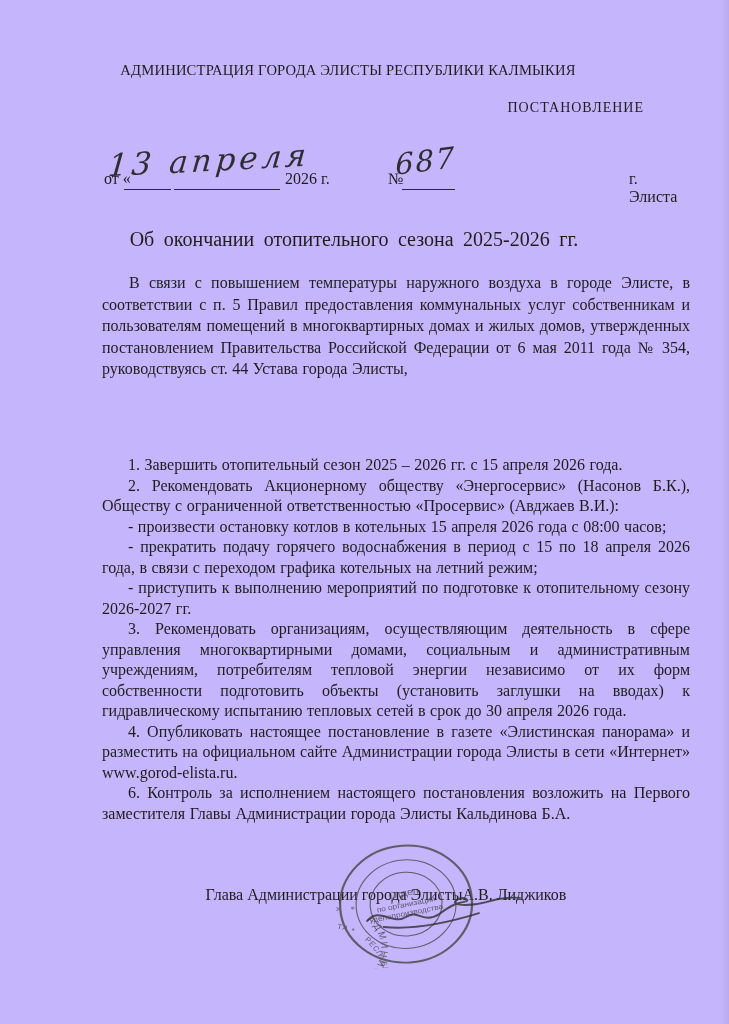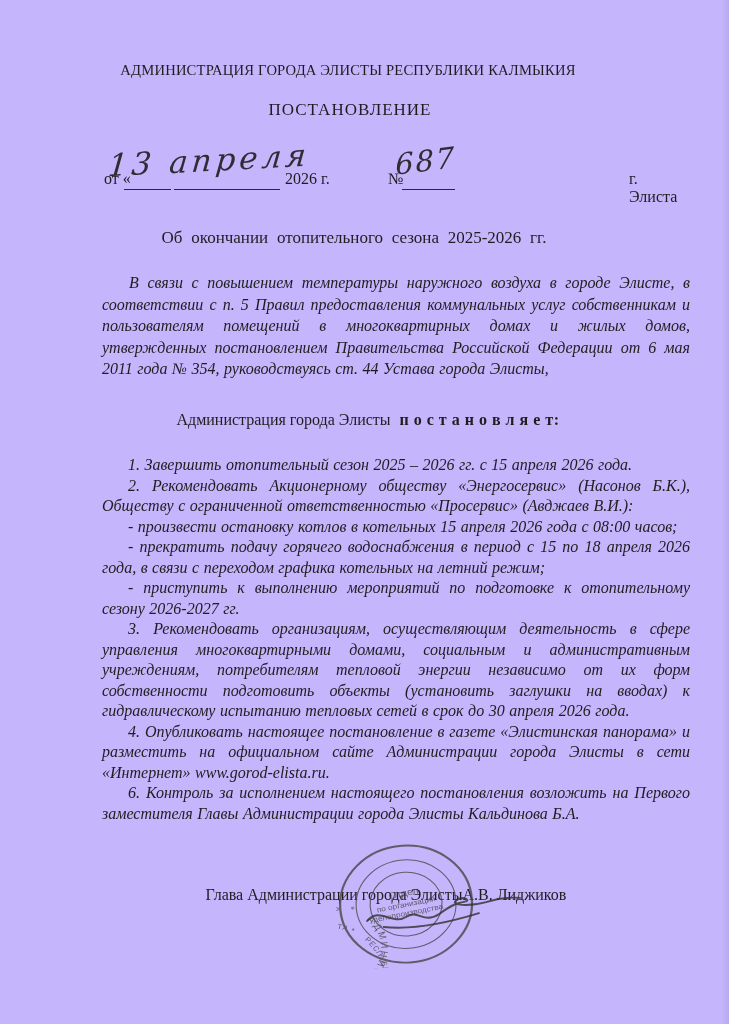--- a/index.html
+++ b/index.html
@@ -10,41 +10,41 @@
   }
   .page::after{
     content:""; position:absolute; top:0; right:0; bottom:0; width:8px;
     background:linear-gradient(to right, rgba(0,0,0,0), rgba(0,0,0,0.06));
     pointer-events:none;
   }
   .abs { position:absolute; }
   .centered { left:102px; width:588px; text-align:center; }
 
   .org-line   { top:62px;  font-size:14.6px; letter-spacing:0.2px; transform:translateX(-48px); white-space:nowrap; }
-  .doc-type   { top:100px; font-size:17px; letter-spacing:1px;   transform:translateX(-46px); }
+  .doc-type   { top:100px; font-size:14px; letter-spacing:1px;   transform:translateX(-46px);text-align:right; }
 
   .dateline   { left:102px; top:158px; width:588px; height:44px; font-size:16px; }
   .dl-prefix  { left:2px;   top:12px;text-align:right; }
   .dl-u1      { left:22px;  top:30px; width:47px;  border-bottom:1.4px solid #2a2a2a; height:1px; }
   .dl-u2      { left:72px;  top:30px; width:106px; border-bottom:1.4px solid #2a2a2a; height:1px; }
   .dl-year    { left:183px; top:12px; }
   .dl-num     { left:286px; top:12px; }
   .dl-u3      { left:300px; top:30px; width:53px;  border-bottom:1.4px solid #2a2a2a; height:1px; }
   .dl-city    { left:527px; top:12px; }
 
   .hand {
     font-family:"DejaVu Serif", serif; font-style:italic; color:#222; opacity:0.92;
     white-space:nowrap;
   }
   .hand-date  { left:6px;   top:-16px; font-size:31px; letter-spacing:4px; transform:rotate(-3deg) skewX(-8deg); }
   .hand-num   { left:293px; top:-14px; font-size:29px; letter-spacing:2px; transform:rotate(-7deg) skewX(-6deg); }
 
-  .subject    { top:228px; font-size:17px; word-spacing:4.5px; transform:translateX(-42px); }
+  .subject    { top:228px; font-size:20px; word-spacing:4.5px; transform:translateX(-42px); }
 
-  .bodytext   { text-align:justify; font-size:16px; word-spacing:0.5px;font-style:italic; }
+  .bodytext   { text-align:justify; font-size:16px; word-spacing:0.5px; }
   .preamble   { left:102px; top:272px; width:588px; line-height:21.6px; text-indent:27px; }
 
   .resolves   { top:411px; font-size:16px; transform:translateX(-28px); }
   .resolves b { letter-spacing:0.5px; margin-left:5px; }
 
   .items      { left:102px; top:455px; width:588px; line-height:20.5px; }
   .items p    { margin:0; text-indent:26px; }
 
   .sig-row    { left:102px; top:886px; width:568px; display:flex;
                 justify-content:center; font-size:16px; }
@@ -74,24 +74,20 @@
     <span class="abs dl-num">№</span>
     <span class="abs dl-u3"></span>
     <span class="abs hand hand-num">687</span>
     <span class="abs dl-city">г.  Элиста</span>
   </div>
 
   <div class="abs centered subject">Об окончании отопительного сезона 2025-2026 гг.</div>
 
   <div class="abs bodytext preamble">В связи с повышением температуры наружного воздуха в городе Элисте, в соответствии с п. 5 Правил предоставления коммунальных услуг собственникам и пользователям помещений в многоквартирных домах и жилых домов, утвержденных постановлением Правительства Российской Федерации от 6 мая 2011 года № 354, руководствуясь ст. 44 Устава города Элисты,</div>
 
-  <div class="abs centered resolves">
-    <span>Администрация города Элисты</span>
-    <b>п о с т а н о в л я е т:</b>
-  </div>
 
   <div class="abs bodytext items">
     <p>1. Завершить отопительный сезон 2025 – 2026 гг. с 15 апреля 2026 года.</p>
     <p>2. Рекомендовать Акционерному обществу «Энергосервис» (Насонов Б.К.), Обществу с ограниченной ответственностью «Просервис» (Авджаев В.И.):</p>
     <p>- произвести остановку котлов в котельных 15 апреля 2026 года с 08:00 часов;</p>
     <p>- прекратить подачу горячего водоснабжения в период с 15 по 18 апреля 2026 года, в связи с переходом графика котельных на летний режим;</p>
     <p>- приступить к выполнению мероприятий по подготовке к отопительному сезону 2026-2027 гг.</p>
     <p>3. Рекомендовать организациям, осуществляющим деятельность в сфере управления многоквартирными домами, социальным и административным учреждениям, потребителям тепловой энергии независимо от их форм собственности подготовить объекты (установить заглушки на вводах) к гидравлическому испытанию тепловых сетей в срок до 30 апреля 2026 года.</p>
     <p>4. Опубликовать настоящее постановление в газете «Элистинская панорама» и разместить на официальном сайте Администрации города Элисты в сети «Интернет» www.gorod-elista.ru.</p>
     <p>6. Контроль за исполнением настоящего постановления возложить на Первого заместителя Главы Администрации города Элисты Кальдинова Б.А.</p>

